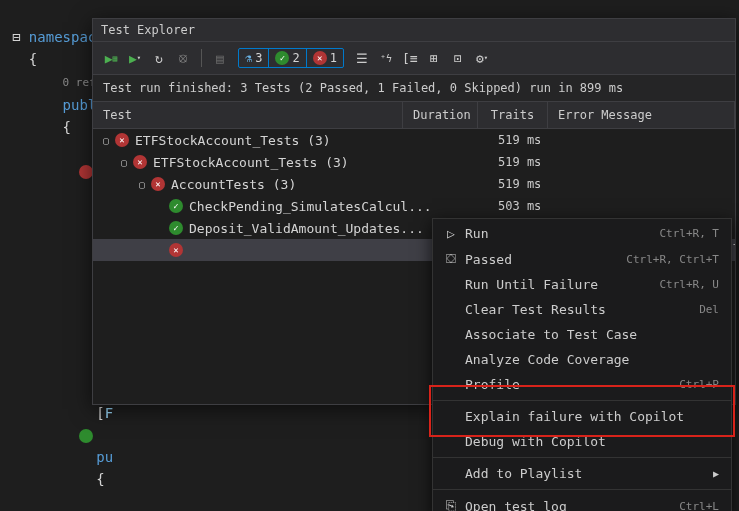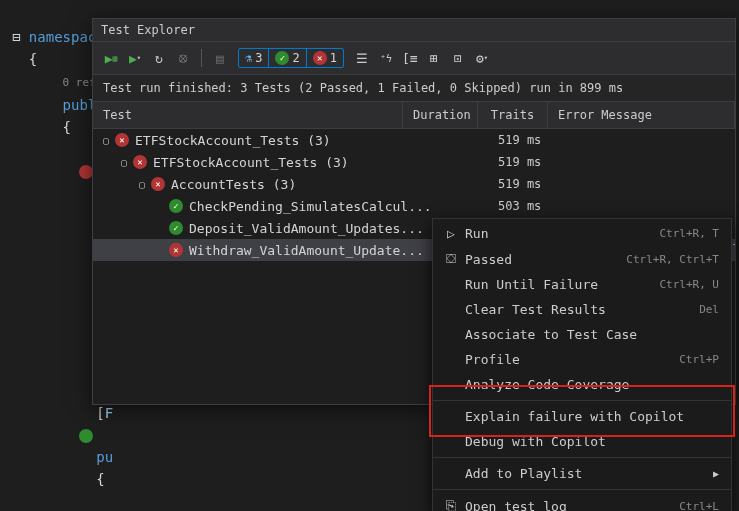--- a/index.html
+++ b/index.html
@@ -259,21 +259,20 @@
         <span class="indent" style="width: 54px;"></span>
         <span class="chev"></span>
         <span class="pass-icon" style="margin-right: 6px;">✓</span>
         <span class="tree-name">Deposit_ValidAmount_Updates...</span>
         <span class="tree-dur">&lt; 1 ms</span>
       </div>
       <div class="tree-row selected" style="position: relative;">
         <span class="indent" style="width: 54px;"></span>
         <span class="chev"></span>
         <span class="fail-icon" style="margin-right: 6px;">✕</span>
-        <span class="tree-name">Withdraw_ValidAmount_Update...</span>
         <span class="tree-dur">16 ms</span>
         <span class="tree-err">Assert.Equal() Failure: Values differ Expected:</span>
       </div>
     </div>
 </div>
 
 <div class="context-menu" id="ctx-menu">
     <div class="menu-item">
       <span class="menu-icon">▷</span>
       <span class="menu-label">Run</span>
@@ -294,27 +293,27 @@
       <span class="menu-label">Clear Test Results</span>
       <span class="menu-shortcut">Del</span>
     </div>
     <div class="menu-item">
       <span class="menu-icon"></span>
       <span class="menu-label">Associate to Test Case</span>
       <span class="menu-shortcut"></span>
     </div>
     <div class="menu-item">
       <span class="menu-icon"></span>
+      <span class="menu-label">Analyze Code Coverage</span>
+      <span class="menu-shortcut"></span>
+    </div>
+    <div class="menu-item">
+      <span class="menu-icon"></span>
       <span class="menu-label">Profile</span>
       <span class="menu-shortcut">Ctrl+P</span>
-    </div>
-    <div class="menu-item">
-      <span class="menu-icon"></span>
-      <span class="menu-label">Analyze Code Coverage</span>
-      <span class="menu-shortcut"></span>
     </div>
     <div class="menu-sep"></div>
     <div class="menu-item">
       <span class="menu-icon"></span>
       <span class="menu-label">Explain failure with Copilot</span>
       <span class="menu-shortcut"></span>
     </div>
     <div class="menu-item">
       <span class="menu-icon"></span>
       <span class="menu-label">Debug with Copilot</span>

